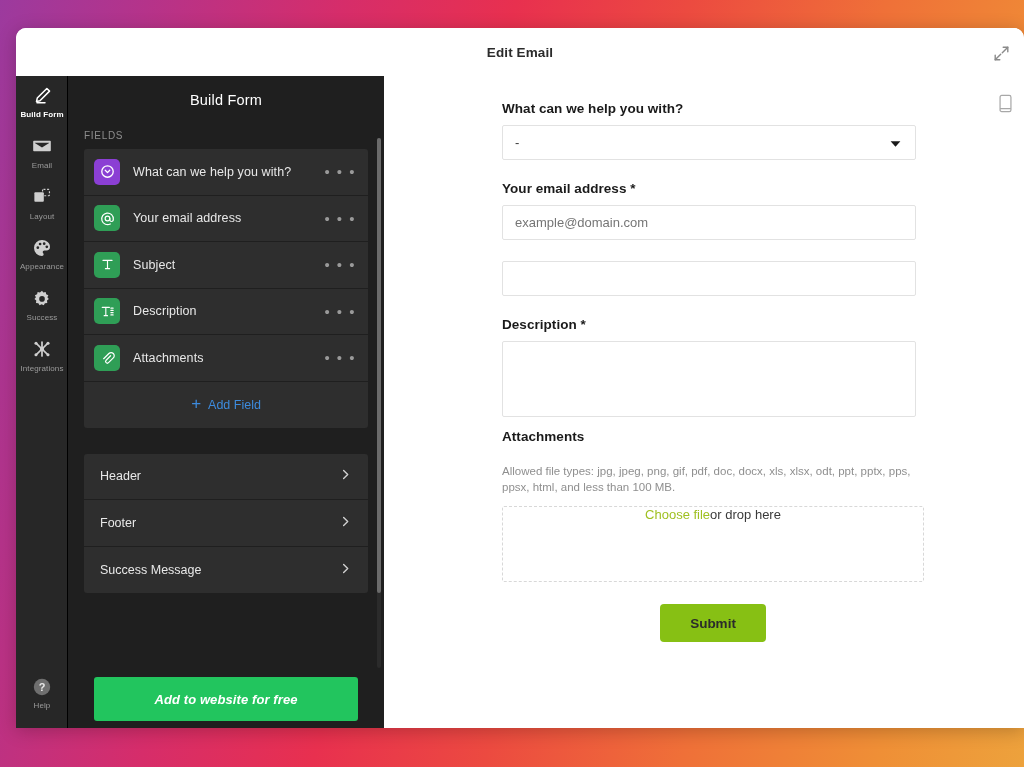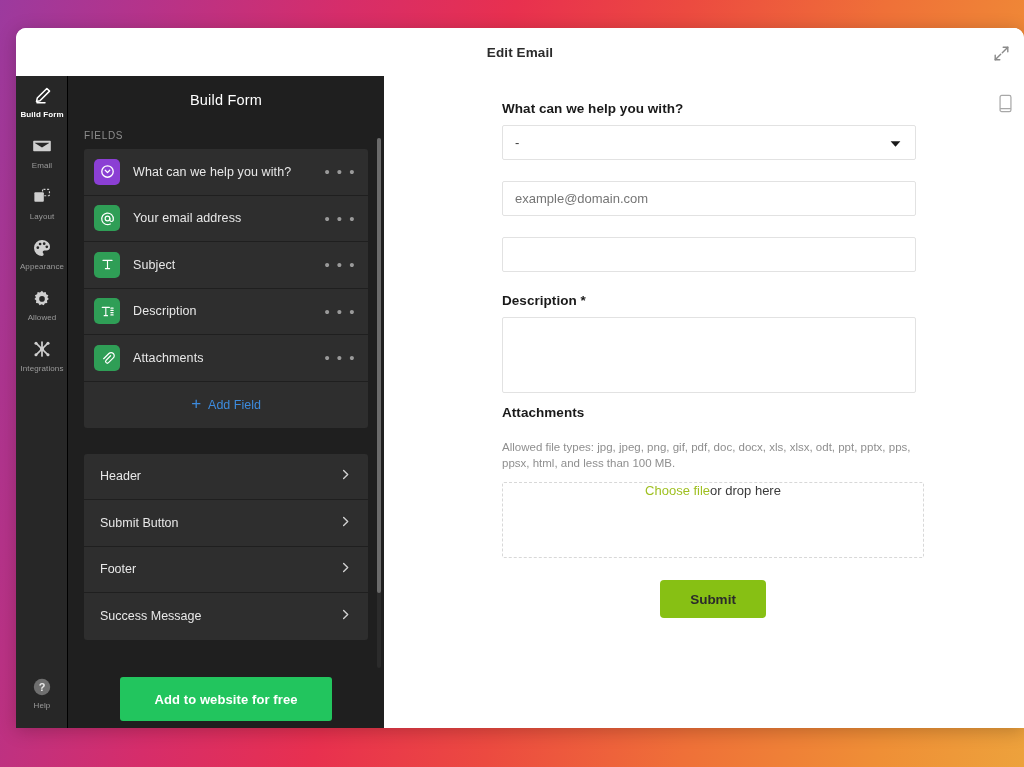--- a/index.html
+++ b/index.html
@@ -237,31 +237,32 @@
     position: absolute;
     left: 0; bottom: 0;
     width: 316px;
     height: 58px;
     background: #1f1f1f;
     display: flex;
     align-items: center;
     justify-content: center;
   }
   #cta-button {
-    width: 212px;
+    width: 264px;
     height: 44px;
     background: #22c55e;
     border: none;
     border-radius: 3px;
     color: #ffffff;
     font-size: 13px;
     font-weight: bold;
     letter-spacing: .1px;
     cursor: pointer;
     font-family: "Liberation Sans", sans-serif;
+    font-style: italic;
   }
 
   
   #preview {
     flex: 1;
     background: #ffffff;
     position: relative;
     overflow: hidden;
   }
   #device-toggle {
@@ -430,21 +431,21 @@
           <span class="rail-label">Appearance</span>
         </div>
 
         <div class="rail-item">
           <span class="rail-ico">
             <svg width="20" height="20" viewBox="0 0 22 22" fill="#cfcfcf">
               <path d="M11 1.8l1.5 2.1 2.5-.6.6 2.5 2.4 1-1.1 2.3 1.6 2-2 1.6.3 2.6-2.6.3-1.3 2.3-2.3-1.2-2.3 1.2-1.3-2.3-2.6-.3.3-2.6-2-1.6 1.6-2-1.1-2.3 2.4-1 .6-2.5 2.5.6z"></path>
               <circle cx="11" cy="10.9" r="3.1" fill="#272727"></circle>
             </svg>
           </span>
-          <span class="rail-label">Allowed</span>
+          <span class="rail-label">Success</span>
         </div>
 
         <div class="rail-item">
           <span class="rail-ico">
             <svg width="20" height="20" viewBox="0 0 22 22" fill="none" stroke="#cfcfcf" stroke-width="1.9" stroke-linecap="round">
               <path d="M11 11 5 5.2M11 11l6-5.8M11 11l-6 5.8M11 11l6 5.8M11 11V3.4M11 11v7.6"></path>
               <circle cx="11" cy="11" r="2.4" fill="#cfcfcf" stroke="none"></circle>
               <circle cx="4.4" cy="4.6" r="1.7" fill="#cfcfcf" stroke="none"></circle>
               <circle cx="17.6" cy="4.6" r="1.7" fill="#cfcfcf" stroke="none"></circle>
               <circle cx="4.4" cy="17.4" r="1.7" fill="#cfcfcf" stroke="none"></circle>
@@ -538,28 +539,20 @@
           <div class="card">
             <div class="section-row">
               <span class="section-label">Header</span>
               <span class="chev">
                 <svg width="13" height="13" viewBox="0 0 14 14" fill="none" stroke="#cfcfcf" stroke-width="1.5" stroke-linecap="round" stroke-linejoin="round">
                     <path d="M5 2.6 9.4 7 5 11.4"></path>
                   </svg>
               </span>
             </div>
             <div class="section-row">
-              <span class="section-label">Submit Button</span>
-              <span class="chev">
-                <svg width="13" height="13" viewBox="0 0 14 14" fill="none" stroke="#cfcfcf" stroke-width="1.5" stroke-linecap="round" stroke-linejoin="round">
-                    <path d="M5 2.6 9.4 7 5 11.4"></path>
-                  </svg>
-              </span>
-            </div>
-            <div class="section-row">
               <span class="section-label">Footer</span>
               <span class="chev">
                 <svg width="13" height="13" viewBox="0 0 14 14" fill="none" stroke="#cfcfcf" stroke-width="1.5" stroke-linecap="round" stroke-linejoin="round">
                     <path d="M5 2.6 9.4 7 5 11.4"></path>
                   </svg>
               </span>
             </div>
             <div class="section-row">
               <span class="section-label">Success Message</span>
               <span class="chev">
@@ -595,20 +588,21 @@
             <span>-</span>
             <span class="caret">
               <svg width="11" height="7" viewBox="0 0 11 7">
                   <path d="M0.6 0.8h9.8L5.5 6.2z" fill="#1a1a1a"></path>
                 </svg>
             </span>
           </div>
 
           <div class="f-gap-lg"></div>
 
+          <div class="f-label">Your email address *</div>
           <input class="f-ctl f-input" type="text" placeholder="example@domain.com" style="">
 
           <div class="f-gap-lg"></div>
 
           <input class="f-ctl f-input" type="text" placeholder="" style="">
 
           <div class="f-gap-lg"></div>
 
           <div class="f-label">Description *</div>
           <textarea class="f-ctl f-textarea" placeholder="" style=""></textarea>

